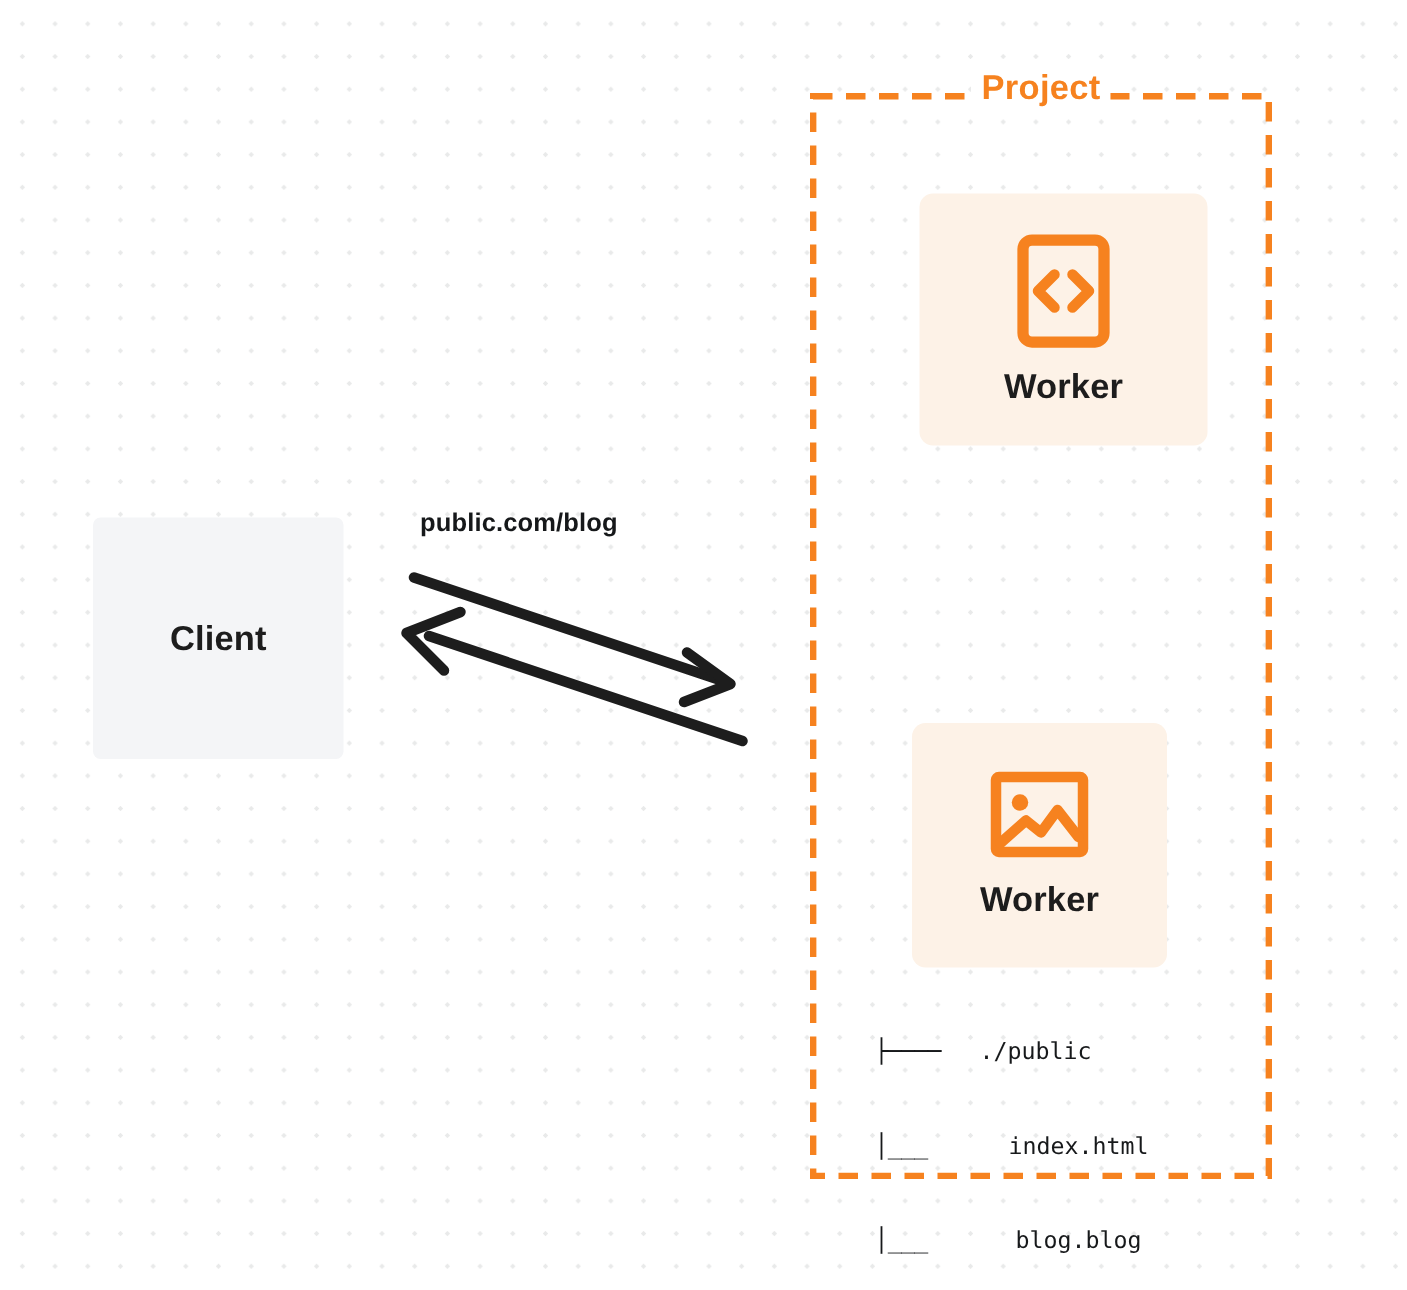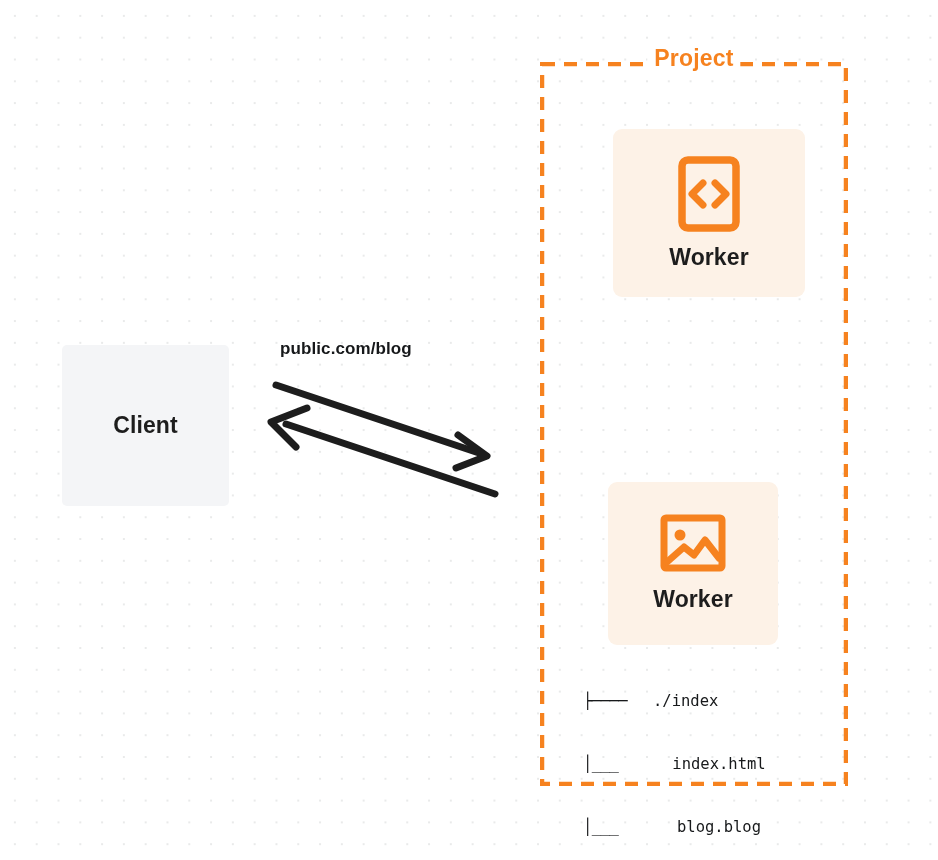--- a/index.html
+++ b/index.html
@@ -205,21 +205,21 @@
         <rect x="4" y="4" width="58" height="50" rx="2" ry="2" fill="none" stroke="#f6821f" stroke-width="7"></rect>
         <circle cx="20" cy="21" r="5.5" fill="#f6821f"></circle>
         <polyline points="7,48 24,33 34,41 45,26 59,44" fill="none" stroke="#f6821f" stroke-width="7" stroke-linecap="round" stroke-linejoin="round"></polyline>
       </svg>
       <span class="service-label">Worker</span>
     </div>
 
     <div class="file-tree">
       <div class="tree-row tree-row-root">
         <span class="tree-branch">├────</span>
-        <span class="tree-name">./index</span>
+        <span class="tree-name">./public</span>
       </div>
       <div class="tree-row">
         <span class="tree-branch">│___</span>
         <span class="tree-name">index.html</span>
       </div>
       <div class="tree-row">
         <span class="tree-branch">│___</span>
         <span class="tree-name">blog.blog</span>
       </div>
       

